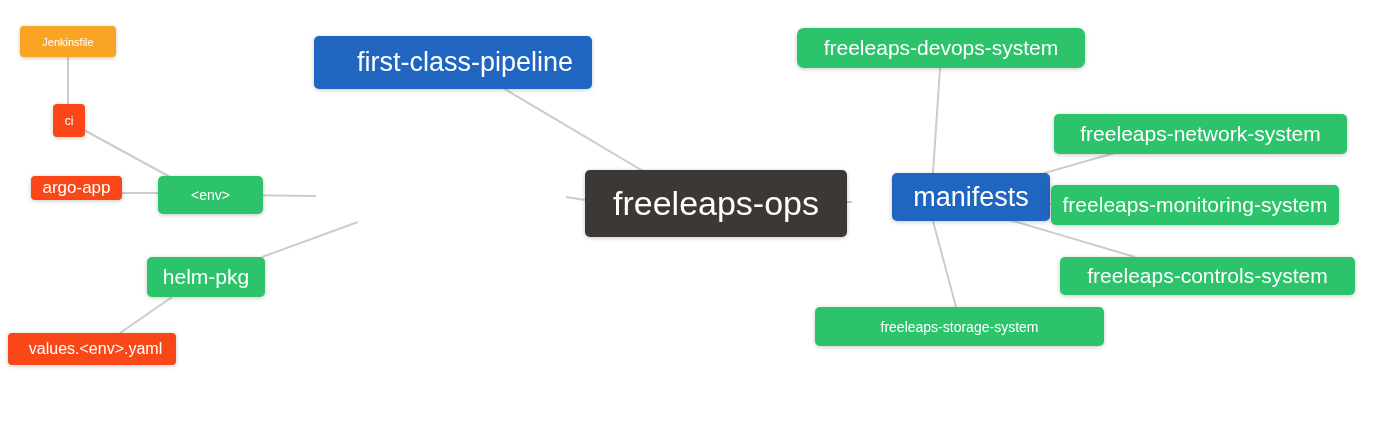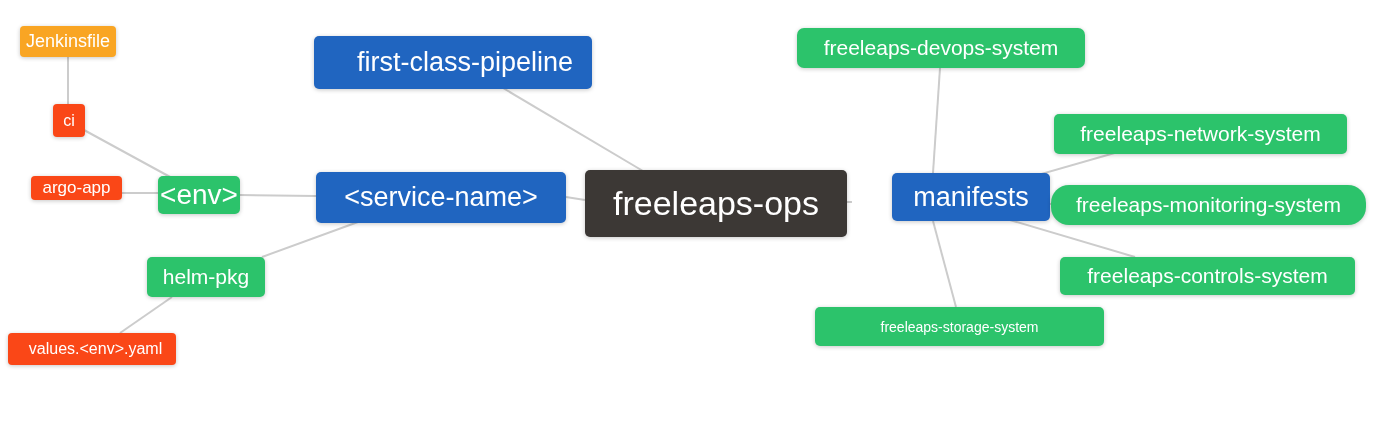--- a/index.html
+++ b/index.html
@@ -57,39 +57,38 @@
     <line x1="1010" y1="183" x2="1125" y2="150"></line>
     <line x1="1010" y1="201" x2="1051" y2="204"></line>
     <line x1="1010" y1="220" x2="1135" y2="257"></line>
     <line x1="933" y1="221" x2="956" y2="307"></line>
   </svg>
 
   <div class="node c-root" style="left:585px;  top:170px; width:262px; height:67px; font-size:34px;">freeleaps-ops</div>
 
   <div class="node c-branch" style="left:314px;  top:36px;  width:278px; height:53px; font-size:27px;padding-left:24px;">first-class-pipeline</div>
 
-  <div class="node c-branch" style="left:316px;  top:172px; width:250px; height:51px; font-size:27px;">&lt;service-name&gt;</div>
 
   <div class="node c-branch" style="left:852px;  top:173px; width:158px; height:48px; font-size:27px;margin-left:40px;">manifests</div>
 
-  <div class="node c-green" style="left:158px;  top:176px; width:82px;  height:38px; font-size:28px;">&lt;env&gt;</div>
+  <div class="node c-green" style="left:158px;  top:176px; width:105px;  height:38px; font-size:14px;">&lt;env&gt;</div>
 
   <div class="node c-green" style="left:147px;  top:257px; width:118px; height:40px; font-size:21px;">helm-pkg</div>
 
-  <div class="node c-red" style="left:53px;   top:104px; width:32px;  height:33px; font-size:16px; border-radius:4px;">ci</div>
+  <div class="node c-red" style="left:53px;   top:104px; width:32px;  height:33px; font-size:12px; border-radius:4px;">ci</div>
 
   <div class="node c-red" style="left:31px;   top:176px; width:91px;  height:24px; font-size:17px; border-radius:4px;">argo-app</div>
 
   <div class="node c-red" style="left:8px;    top:333px; width:168px; height:32px; font-size:16px; border-radius:4px;padding-left:7px;">values.&lt;env&gt;.yaml</div>
 
-  <div class="node c-orange" style="left:20px;   top:26px;  width:96px;  height:31px; font-size:18px; border-radius:4px;">Jenkinsfile</div>
+  <div class="node c-orange" style="left:20px;   top:26px;  width:96px;  height:31px; font-size:11px; border-radius:4px;">Jenkinsfile</div>
 
   <div class="node c-green" style="left:797px;  top:28px;  width:288px; height:40px; font-size:21px;border-radius:7px;">freeleaps-devops-system</div>
 
   <div class="node c-green" style="left:1054px; top:114px; width:293px; height:40px; font-size:21px;">freeleaps-network-system</div>
 
-  <div class="node c-green" style="left:1051px; top:185px; width:315px; height:40px; font-size:21px;border-radius:18px;">freeleaps-monitoring-system</div>
+  <div class="node c-green" style="left:1051px; top:185px; width:288px; height:40px; font-size:21px;">freeleaps-monitoring-system</div>
 
   <div class="node c-green" style="left:1060px; top:257px; width:295px; height:38px; font-size:21px;">freeleaps-controls-system</div>
 
   <div class="node c-green" style="left:815px;  top:307px; width:289px; height:39px; font-size:14px;">freeleaps-storage-system</div>
 
 </div>
 
 </body></html>

